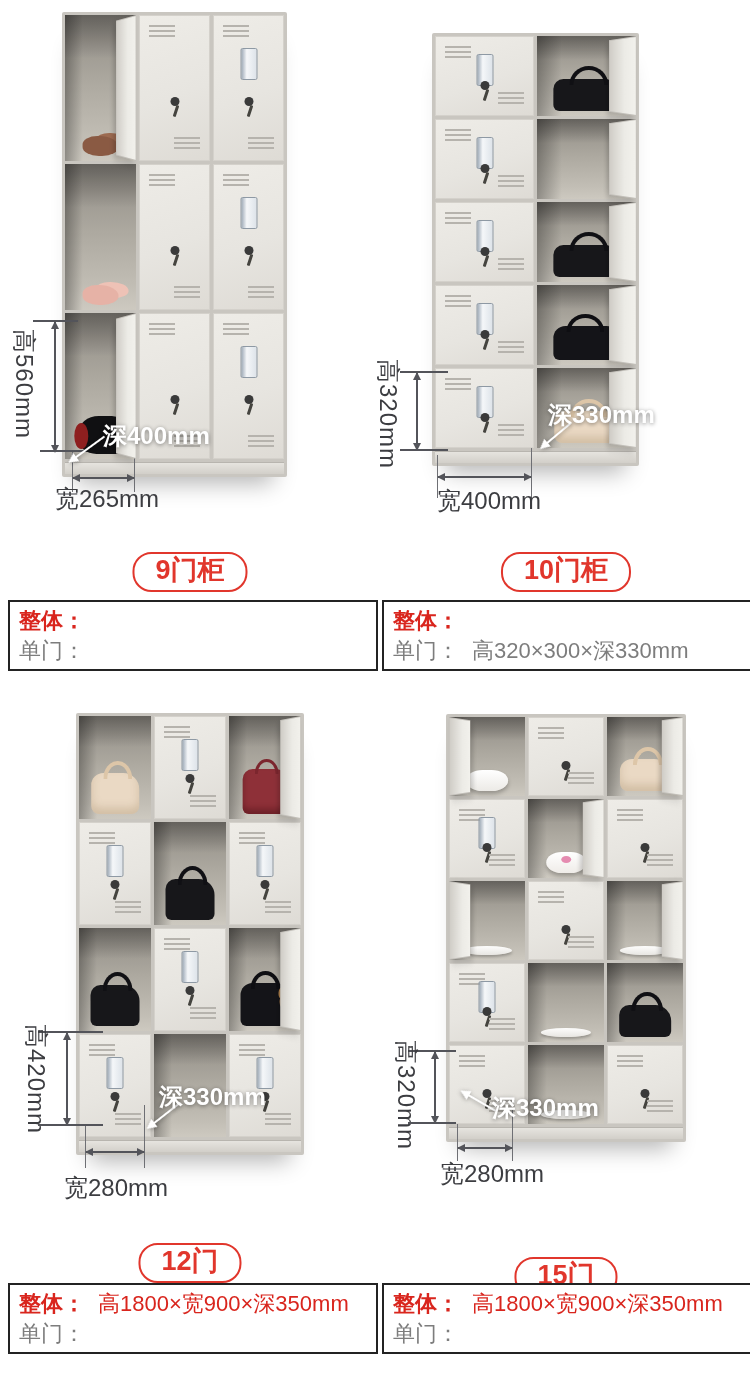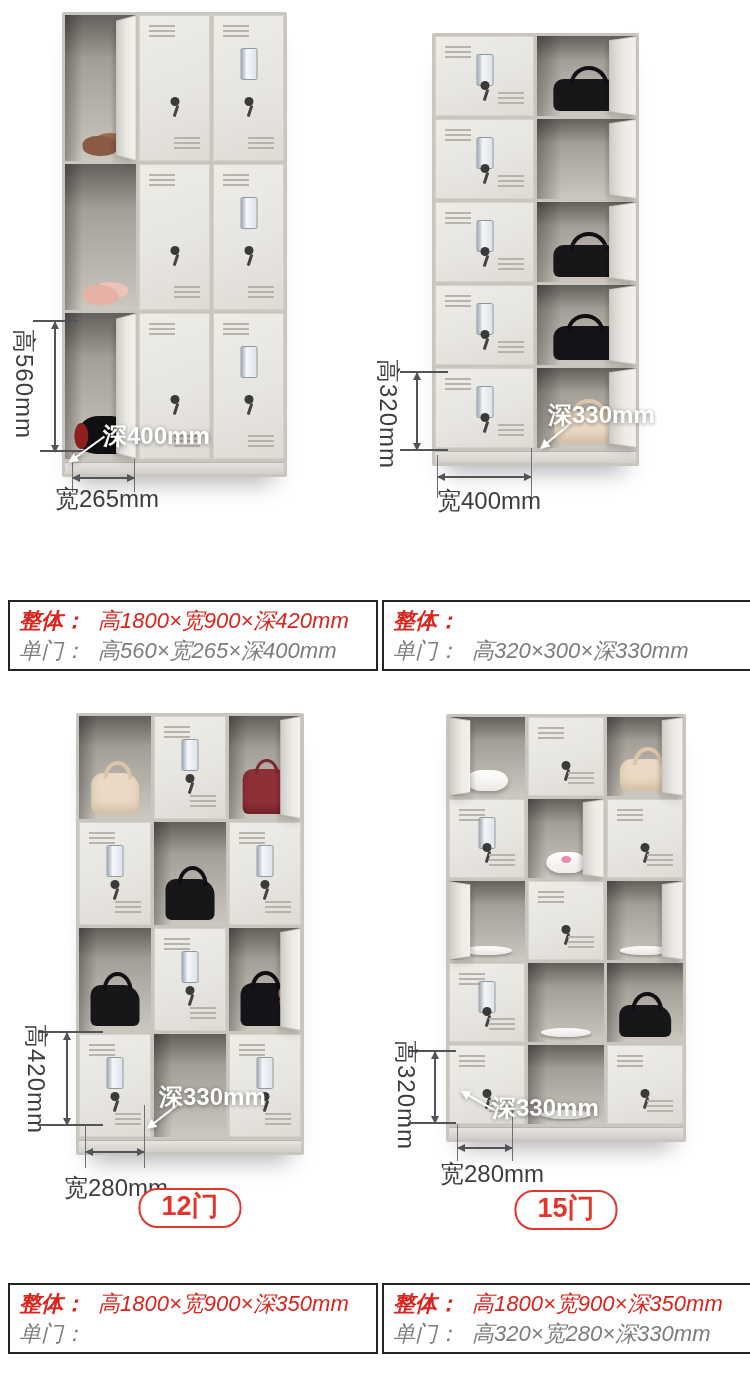--- a/index.html
+++ b/index.html
@@ -94,21 +94,21 @@
   .darrow{position:absolute;height:2px;background:#fff;z-index:6;
         filter:drop-shadow(0 1px 2px rgba(0,0,0,.35));}
   .darrow::before{content:"";position:absolute;left:-9px;top:-4px;
         border-top:5px solid transparent;border-bottom:5px solid transparent;border-right:10px solid #fff;}
 
   
   .badge{position:absolute;transform:translateX(-50%);background:#fff;
          border:2px solid #e1362c;border-radius:19px;height:36px;line-height:33px;
          padding:0 21px;font-size:27px;font-weight:600;color:#e1362c;white-space:nowrap;}
   .spec{position:absolute;width:357px;height:63px;border:2px solid #232323;background:#fff;
-        padding:4px 0 0 9px;box-sizing:content-box;font-style:italic;}
+        padding:4px 0 0 9px;box-sizing:content-box;}
   .srow{display:flex;gap:13px;font-size:22px;line-height:30px;white-space:nowrap;}
   .srow .lbl{font-weight:bold;}
   .srow.overall{color:#d9251d;}
   .srow.single{color:#7d7d7d;}
   .srow.single .lbl{font-weight:normal;}
 
   
   #p0 .cab{left:62px;top:12px;}
   #p0 .tick.tt{left:33px;top:320px;width:45px;}
   #p0 .vline{left:54px;top:322px;height:130px;}
@@ -141,35 +141,35 @@
   #p2 .tick.tt{left:38px;top:1031px;width:65px;}
   #p2 .vline{left:66px;top:1033px;height:92px;}
   #p2 .vdim{left:52px;top:1024px;}
   #p2 .tick.tb{left:38px;top:1124px;width:65px;}
   #p2 .guide.g1{left:85px;top:1126px;height:42px;}
   #p2 .guide.g2{left:144px;top:1105px;height:63px;}
   #p2 .hline{left:86px;top:1151px;width:58px;}
   #p2 .hdim{left:64px;top:1172px;}
   #p2 .ddim{left:159px;top:1081px;}
   #p2 .darrow{left:150px;top:1112px;width:34px;transform:rotate(-38deg);}
-  #p2 .badge{left:190px;top:1188px;}
+  #p2 .badge{left:190px;top:1243px;}
   #p2 .spec{left:8px;top:1283px;}
 
   #p3 .cab{left:446px;top:714px;}
   #p3 .tick.tt{left:408px;top:1050px;width:48px;}
   #p3 .vline{left:434px;top:1052px;height:71px;}
   #p3 .vdim{left:422px;top:1040px;}
   #p3 .tick.tb{left:408px;top:1122px;width:48px;}
   #p3 .guide.g1{left:457px;top:1124px;height:37px;}
   #p3 .guide.g2{left:512px;top:1110px;height:51px;}
   #p3 .hline{left:458px;top:1147px;width:54px;}
   #p3 .hdim{left:440px;top:1158px;}
   #p3 .ddim{left:492px;top:1092px;}
   #p3 .darrow{left:466px;top:1102px;width:32px;transform:rotate(30deg);}
-  #p3 .badge{left:566px;top:1190px;}
+  #p3 .badge{left:566px;top:1257px;}
   #p3 .spec{left:382px;top:1283px;}
 
   
   .watermark{position:absolute;left:330px;top:1222px;width:420px;height:140px;
              z-index:50;pointer-events:none;opacity:.62;}
   .wm-logo{position:absolute;left:4px;top:4px;width:142px;height:118px;}
   .wm-cn{position:absolute;left:118px;top:6px;font-size:52px;font-weight:bold;
          letter-spacing:2px;color:#9dbcdd;white-space:nowrap;}
   .wm-en{position:absolute;left:124px;top:64px;font-size:15px;font-weight:bold;
          letter-spacing:.5px;color:#9dbcdd;white-space:nowrap;}
@@ -232,28 +232,27 @@
     <div class="tick tt"></div>
     <div class="vline"></div>
     <span class="vdim">高560mm</span>
     <div class="tick tb"></div>
     <div class="guide g1"></div>
     <div class="guide g2"></div>
     <div class="hline"></div>
     <span class="hdim">宽265mm</span>
     <div class="darrow"></div>
     <span class="ddim">深400mm</span>
+    <div class="badge">9门柜</div>
     <div class="spec">
       <div class="srow overall">
         <span class="lbl">整体：</span>
-        <span class="val">高1800×宽900×深420mm</span>
       </div>
       <div class="srow single">
         <span class="lbl">单门：</span>
-        <span class="val">高560×宽265×深400mm</span>
       </div>
     </div>
   </section>
 
   <section class="quad" id="p1">
     <div class="cab">
         <div class="grid" style="grid-template-columns: repeat(2, 99px); grid-auto-rows: 80px;">
           <div class="cell closed">
             <div class="vents v-top"></div>
             <div class="tag"></div>
@@ -309,20 +308,21 @@
     <div class="tick tt"></div>
     <div class="vline"></div>
     <span class="vdim">高320mm</span>
     <div class="tick tb"></div>
     <div class="guide g1"></div>
     <div class="guide g2"></div>
     <div class="hline"></div>
     <span class="hdim">宽400mm</span>
     <div class="darrow"></div>
     <span class="ddim">深330mm</span>
+    <div class="badge">10门柜</div>
     <div class="spec">
       <div class="srow overall">
         <span class="lbl">整体：</span>
       </div>
       <div class="srow single">
         <span class="lbl">单门：</span>
         <span class="val">高320×300×深330mm</span>
       </div>
     </div>
   </section>
@@ -492,19 +492,18 @@
     <div class="darrow"></div>
     <span class="ddim">深330mm</span>
     <div class="badge">15门</div>
     <div class="spec">
       <div class="srow overall">
         <span class="lbl">整体：</span>
         <span class="val">高1800×宽900×深350mm</span>
       </div>
       <div class="srow single">
         <span class="lbl">单门：</span>
-        <span class="val">高320×宽280×深330mm</span>
       </div>
     </div>
   </section>
 
 
 </div>
 
 </body></html>

